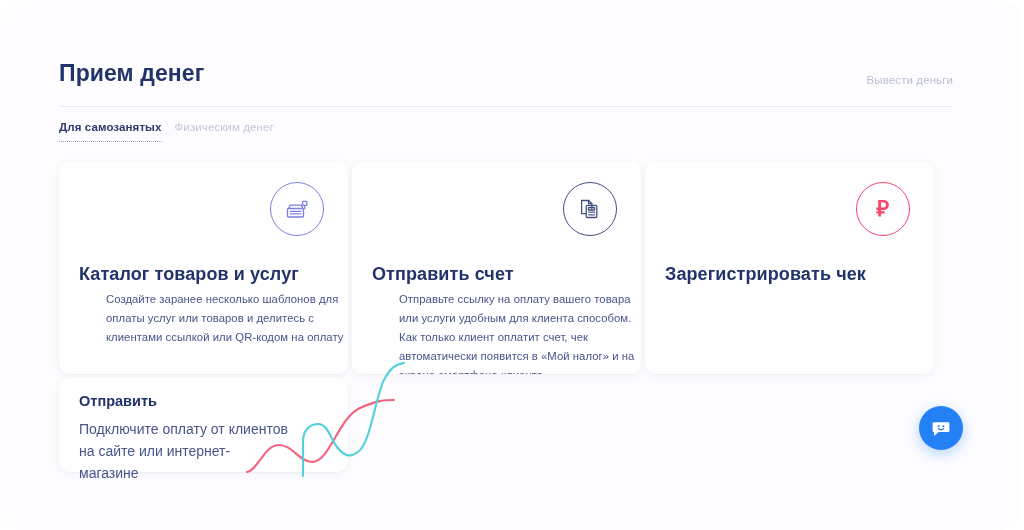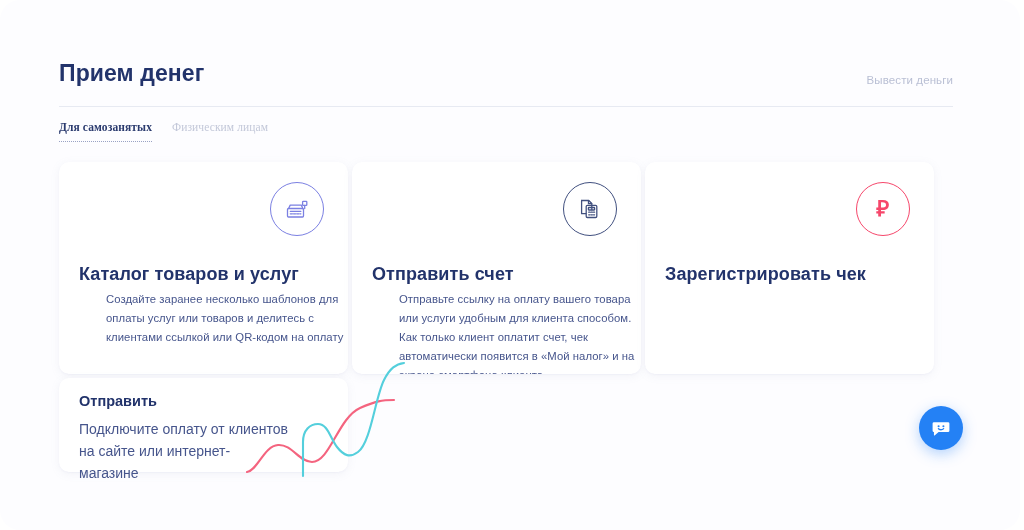--- a/index.html
+++ b/index.html
@@ -51,23 +51,22 @@
     letter-spacing: 0.1px;
     cursor: pointer;
   }
 
   
   .tabs {
     position: absolute;
     left: 59px;
     top: 121px;
     display: flex;
-    gap: 20px;
+    gap: 13px;
     align-items: center;
-    font-family: Liberation Serif, serif;
   }
   .tab {
     position: relative;
     font-size: 11.5px;
     color: #c3c8d9;
     padding-bottom: 9px;
     cursor: pointer;
     letter-spacing: 0.1px;
   }
   .tab.active {
@@ -216,21 +215,21 @@
 
 <div class="page">
 
   <div class="header">
     <div class="page-title">Прием денег</div>
     <div class="withdraw-link">Вывести деньги</div>
   </div>
 
   <div class="tabs">
     <div class="tab active">Для самозанятых</div>
-    <div class="tab">Физическим лицам</div>
+    <div class="tab">Физическим денег</div>
   </div>
 
   <div class="cards">
 
     <div class="card">
       <div class="card-icon-wrap icon-purple">
         <svg width="26" height="26" viewBox="0 0 26 26" fill="none" stroke="currentColor" stroke-width="1.3" stroke-linecap="round" stroke-linejoin="round">
           <rect x="3.5" y="12.5" width="16" height="8.5" rx="1"></rect>
           <path d="M4.6 12.5l1.6-3.4h11.1l1.6 3.4"></path>
           <path d="M6.3 15.3h10.6"></path>

